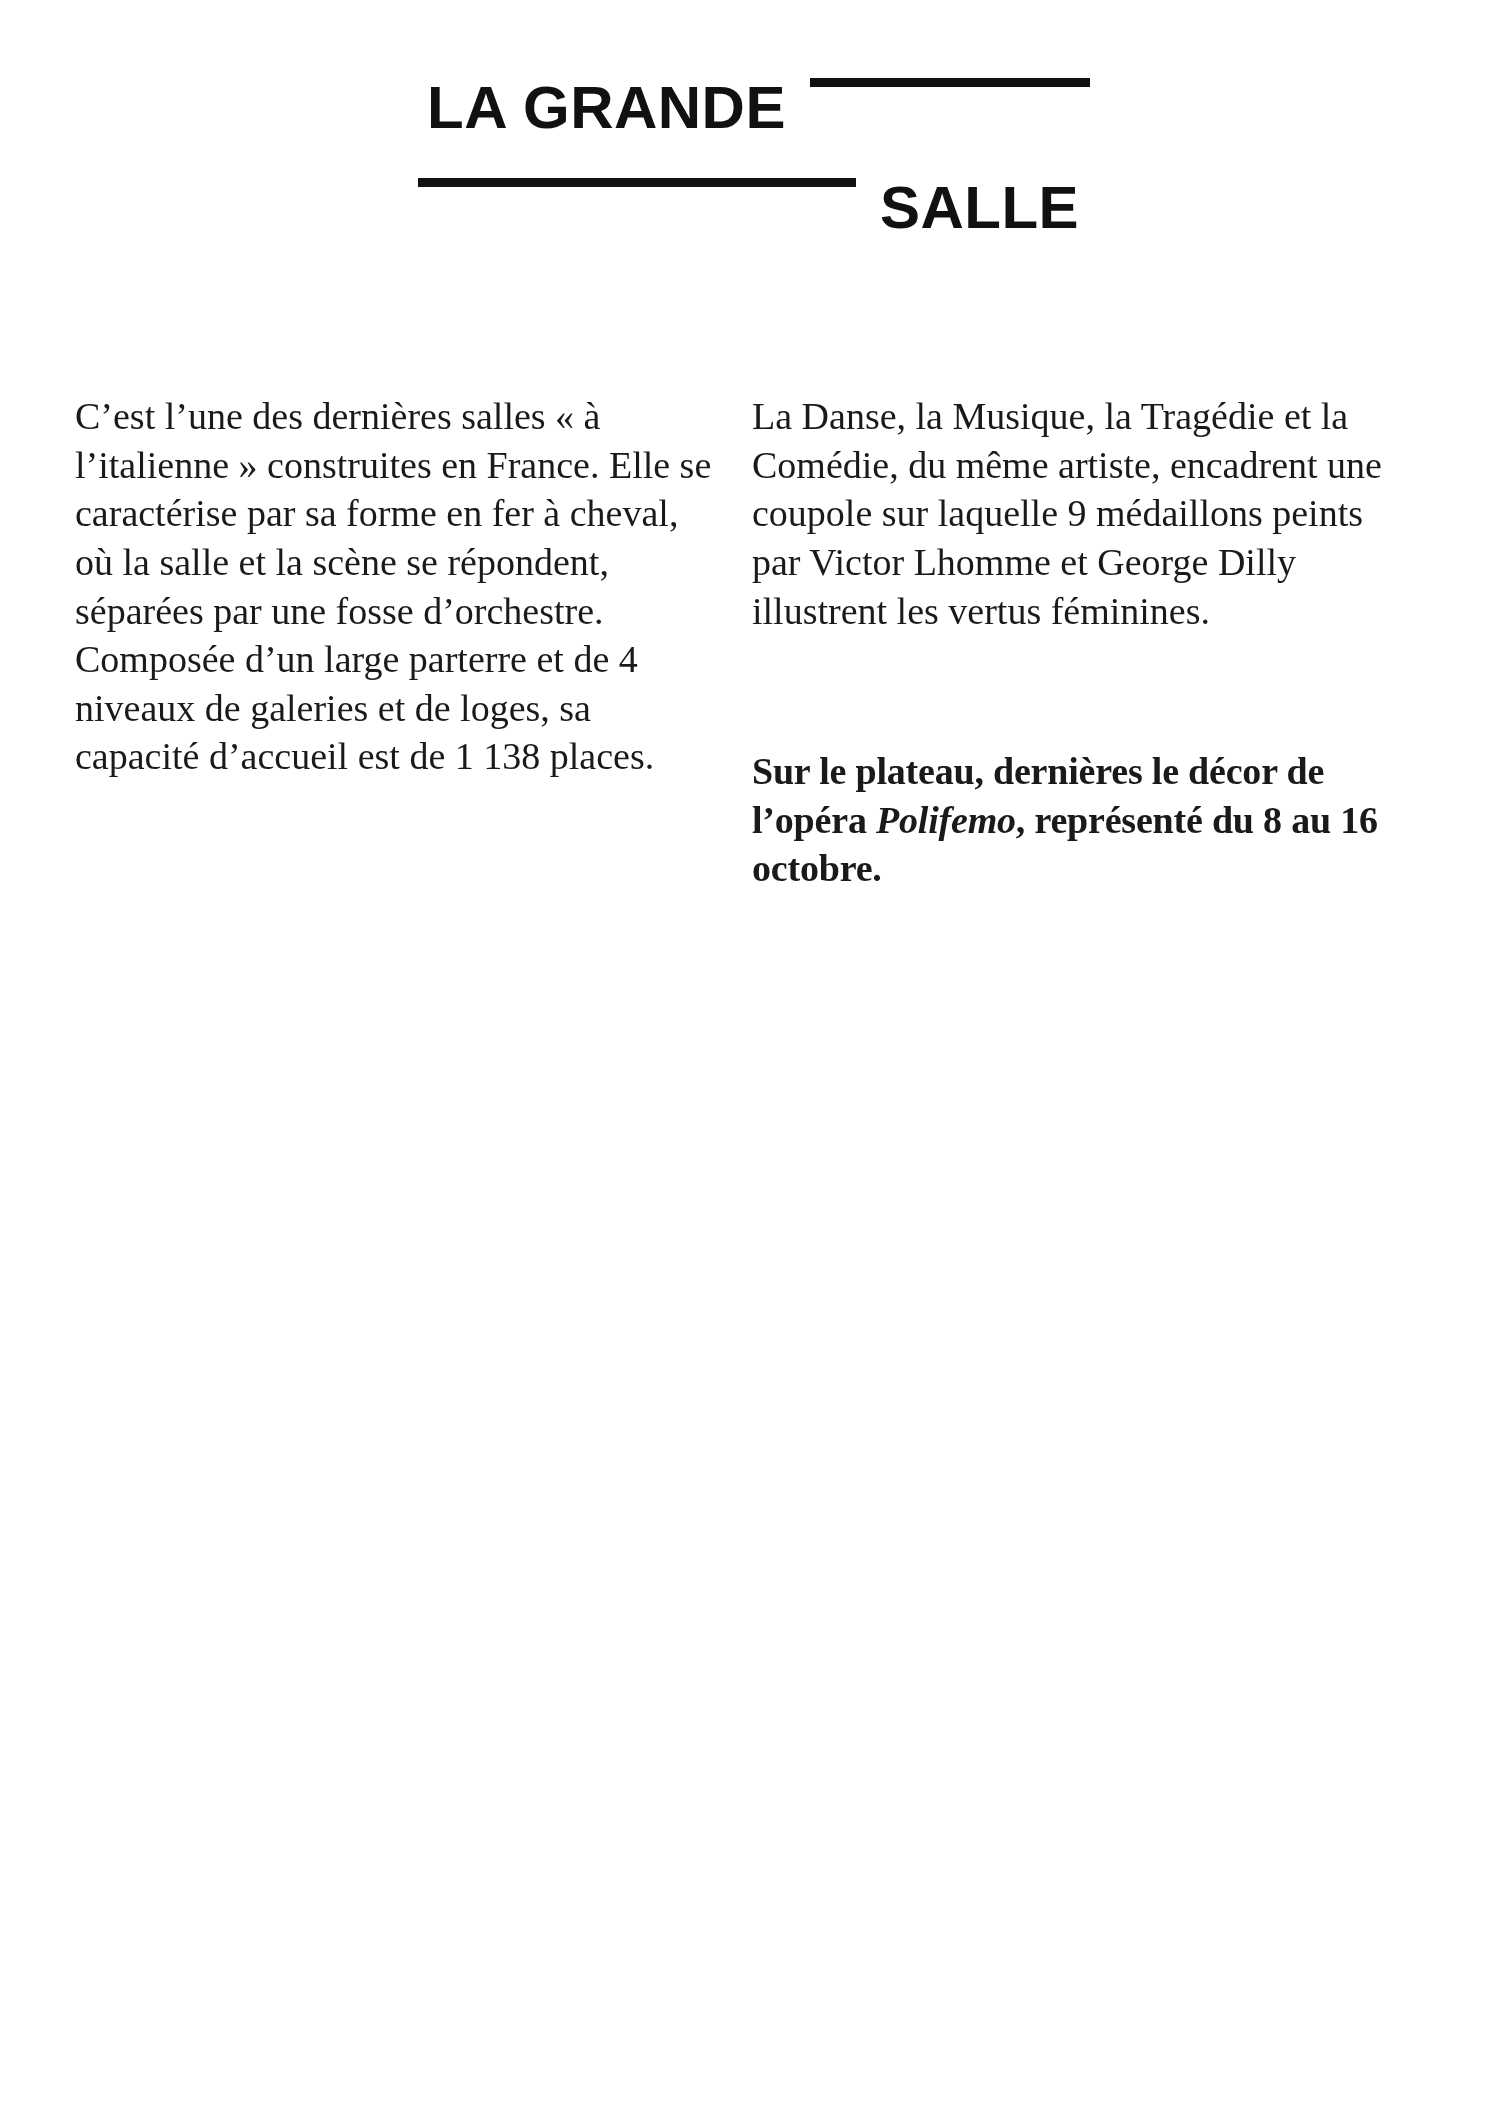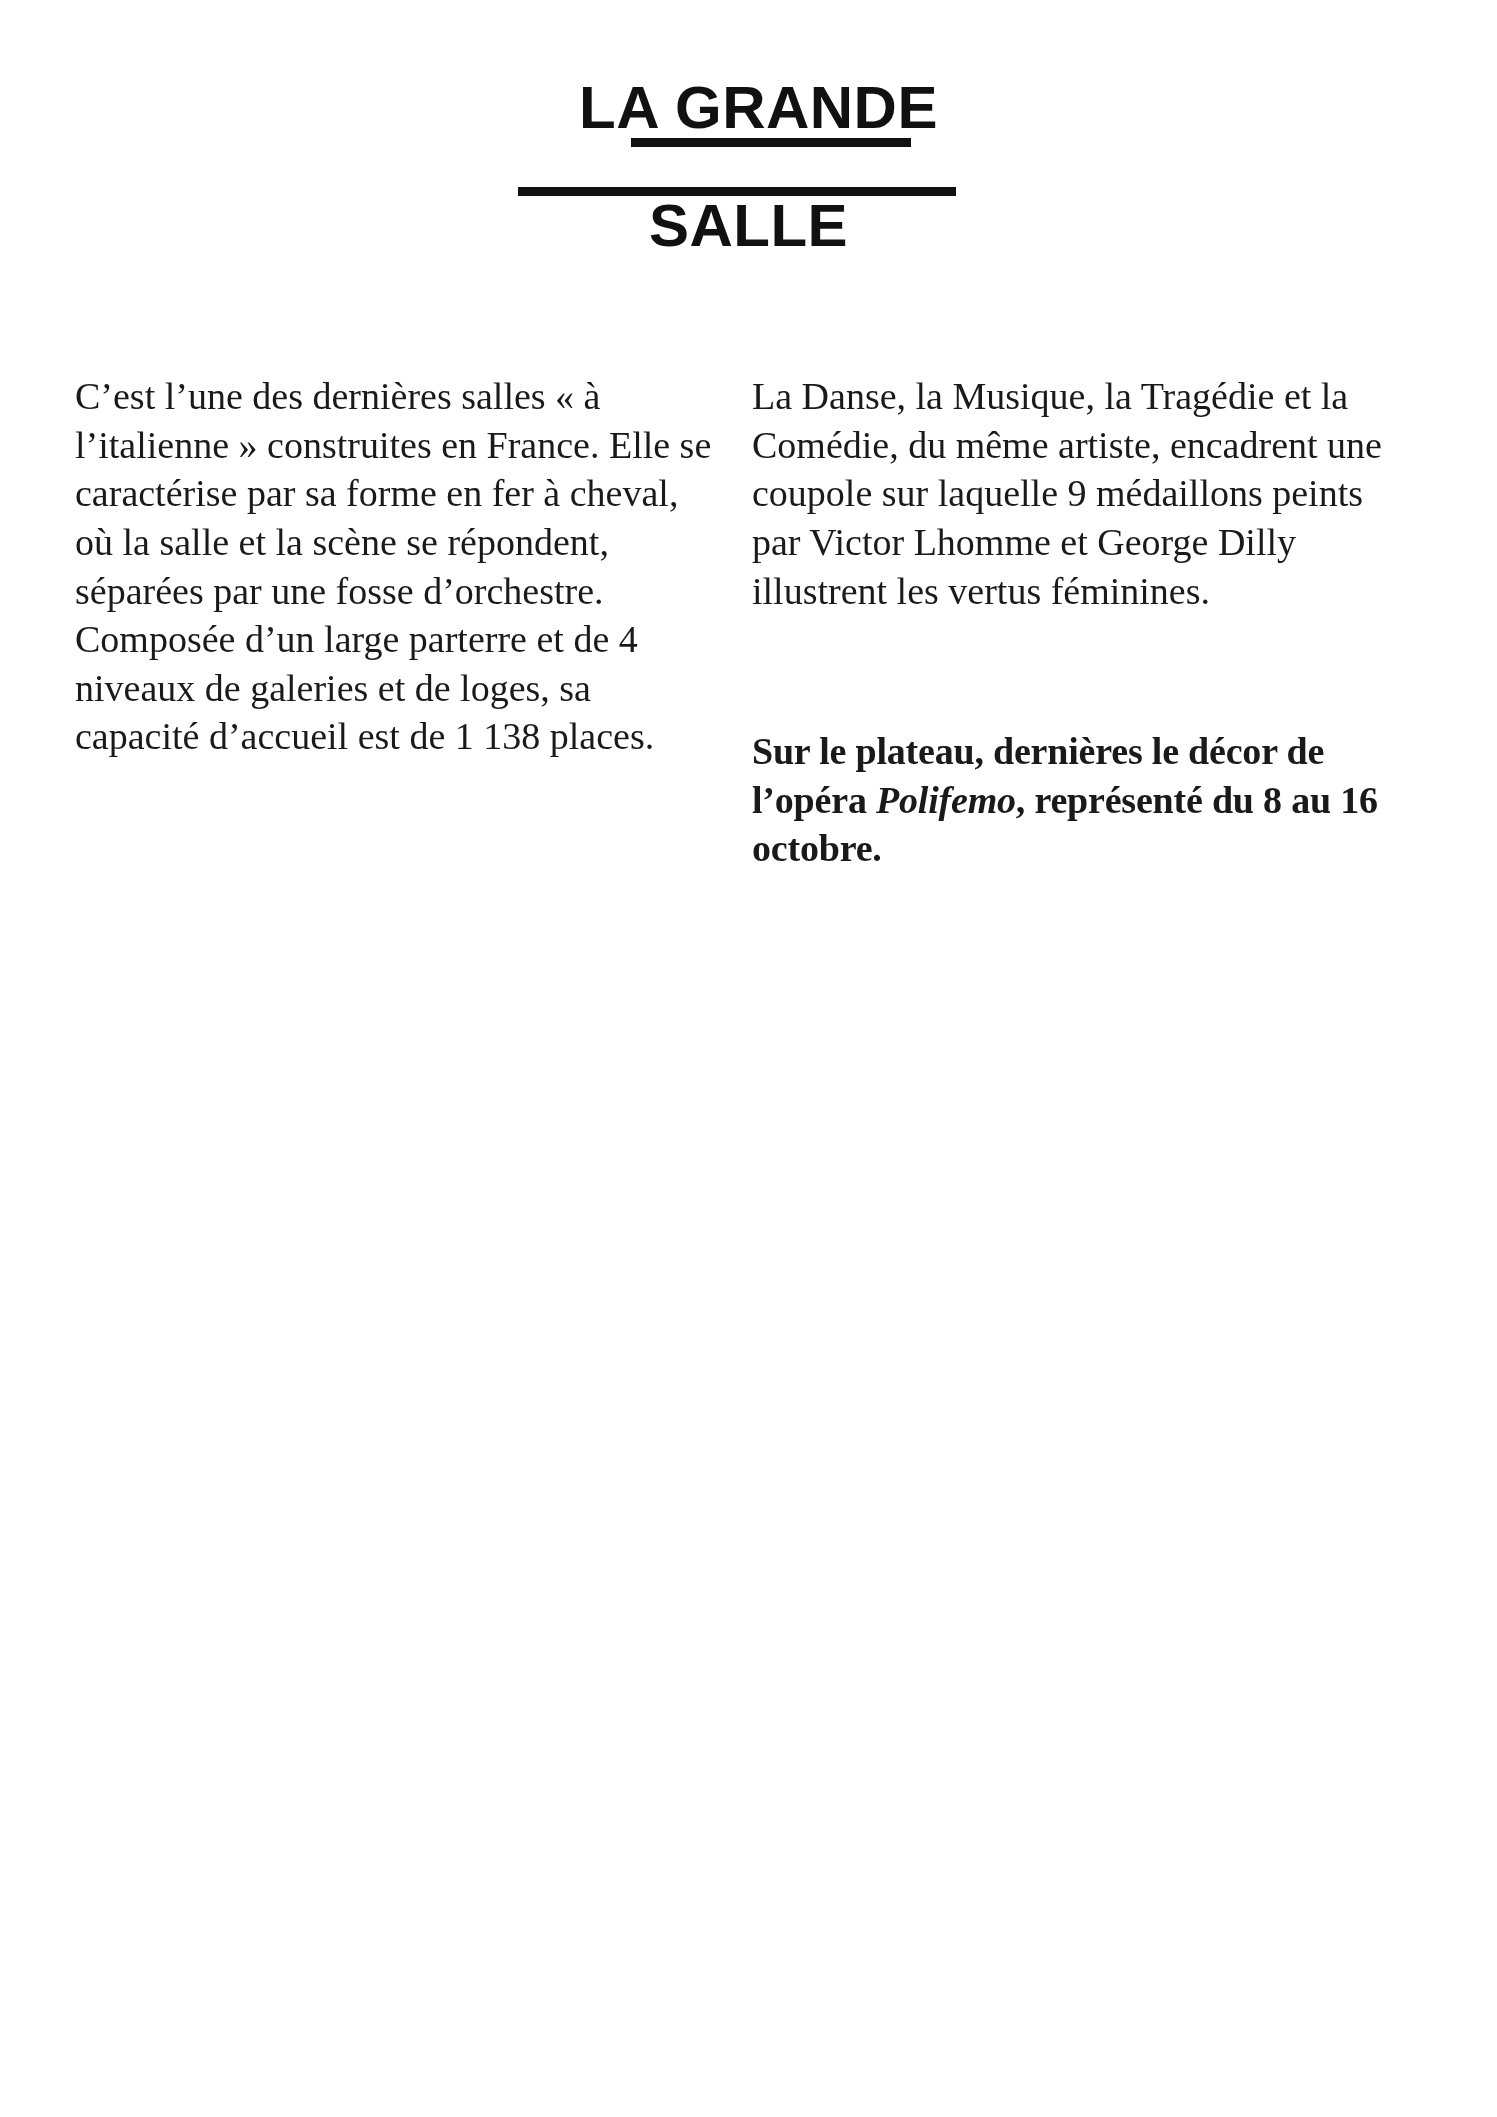--- a/index.html
+++ b/index.html
@@ -22,27 +22,26 @@
     padding: 0;
   }
 
   
   .title-block {
     margin: 0;
     padding-top: 78px;
   }
   .title-line {
     display: flex;
-    align-items: center;
+    align-items: flex-start;
     justify-content: center;
     font-family: "Liberation Sans", sans-serif;
     font-weight: bold;
     letter-spacing: 0.5px;
     color: #111111;
-    flex-direction: column;
   }
   .title-line-1 {
     font-size: 60px;
     line-height: 1.0;
     padding-left: 20px;
   }
   .title-line-2 {
     font-size: 60px;
     line-height: 1.0;
     margin-top: 40px;
@@ -60,21 +59,21 @@
     margin-left: 24px;
   }
   .rule-left {
     width: 438px;
     margin-right: 24px;
   }
 
   
   .columns {
     position: absolute;
-    top: 372px;
+    top: 392px;
     left: 75px;
     width: 1350px;
     display: flex;
     gap: 37px;
   }
   .col {
     width: 640px;
   }
   .col p {
     margin: 0;

